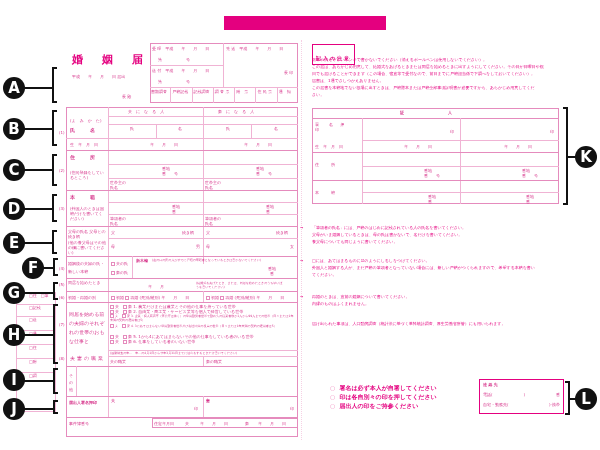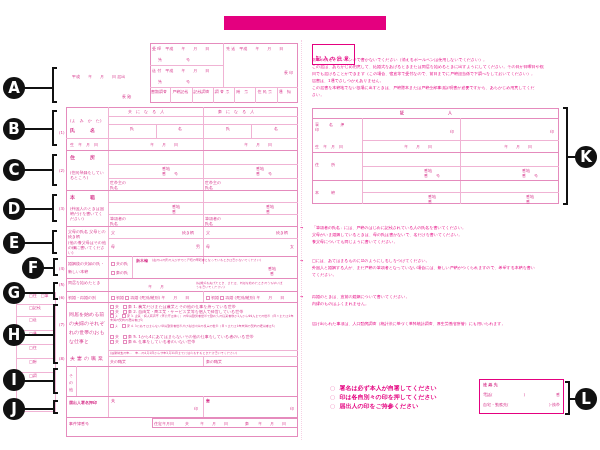--- a/index.html
+++ b/index.html
@@ -28,20 +28,21 @@
   .note { position: absolute; color: #e4007f; font-size: 4px; line-height: 7px; white-space: nowrap; }
   .cb { display: inline-block; width: 4px; height: 4px; border: 1px solid #e58bbd; vertical-align: middle; margin-right: 1px; }
 </style>
 </head>
 <body>
 
 <div class="abs bar" style="left:224px;top:16px;width:162px;height:14px;"></div>
 
 <div class="abs" style="left:0;top:0;width:300px;height:450px;">
 
+  <div class="txt" style="left:72px;top:52px;font-size:11px;font-weight:bold;color:#e4007f;letter-spacing:4px;">婚　姻　届</div>
   <div class="txt tiny" style="left:72px;top:74px;">平成　　年　　月　　日 届出</div>
   <div class="txt tiny" style="left:122px;top:94px;">長 殿</div>
 
   <div class="box" style="left:150px;top:43px;width:148px;height:60px;"></div>
   <div class="vl" style="left:223px;top:43px;height:44px;"></div>
   <div class="hl" style="left:150px;top:65px;width:74px;"></div>
   <div class="hl" style="left:150px;top:87px;width:148px;"></div>
   <div class="txt tiny" style="left:152px;top:46px;">受 理　平成　　年　　月　　日</div>
   <div class="txt tiny" style="left:158px;top:57px;">第　　　　　　号</div>
   <div class="txt tiny" style="left:152px;top:68px;">送 付　平成　　年　　月　　日</div>

